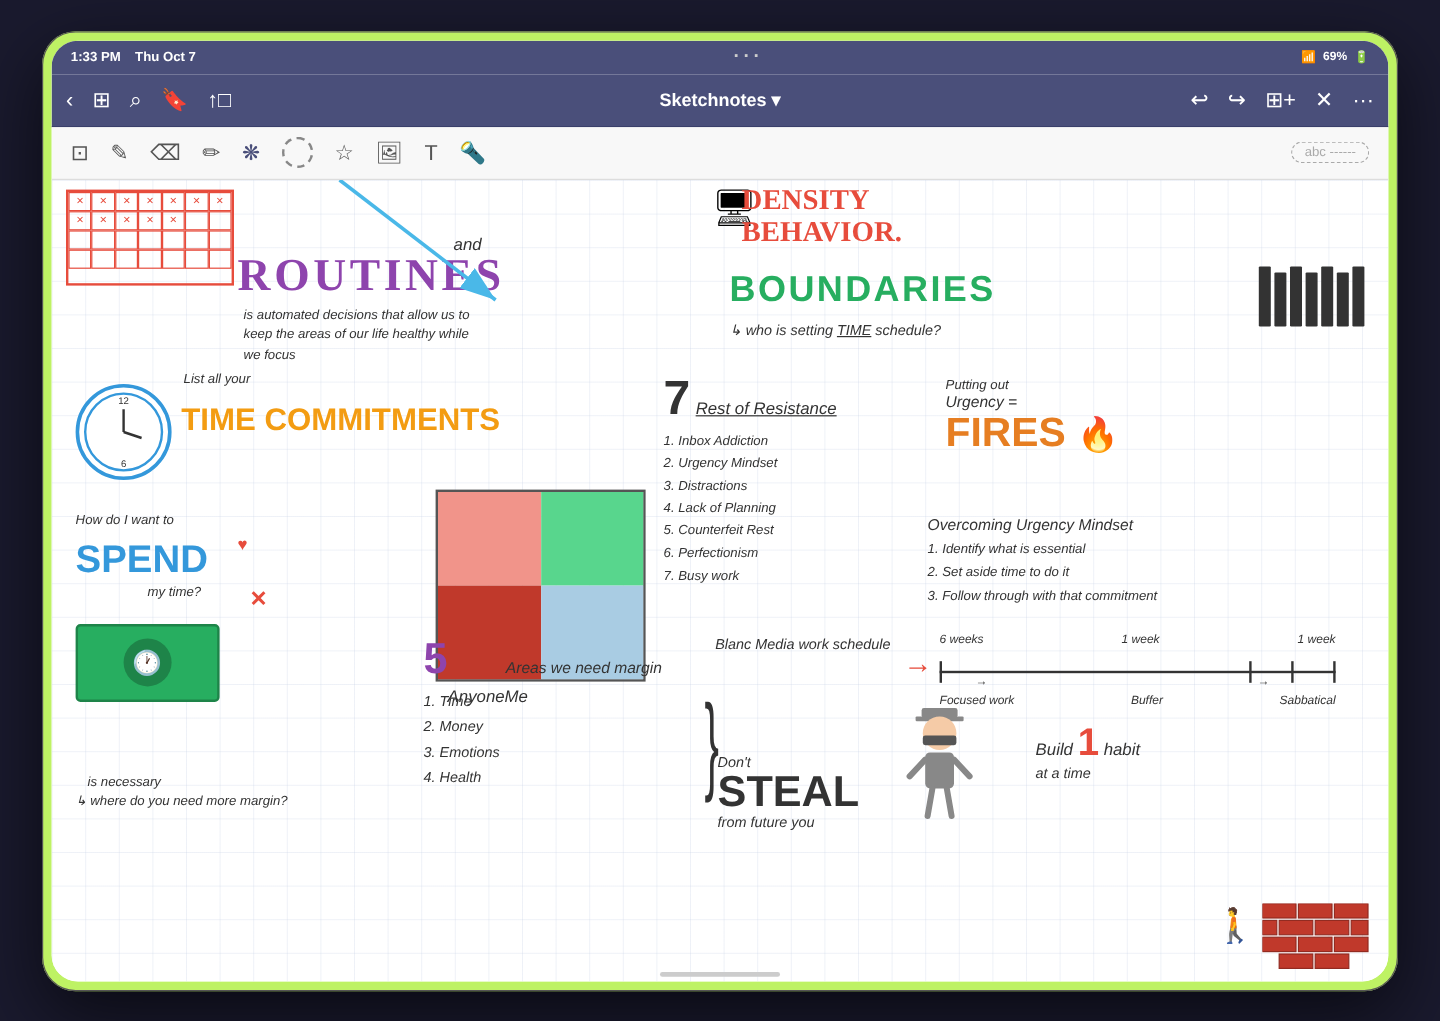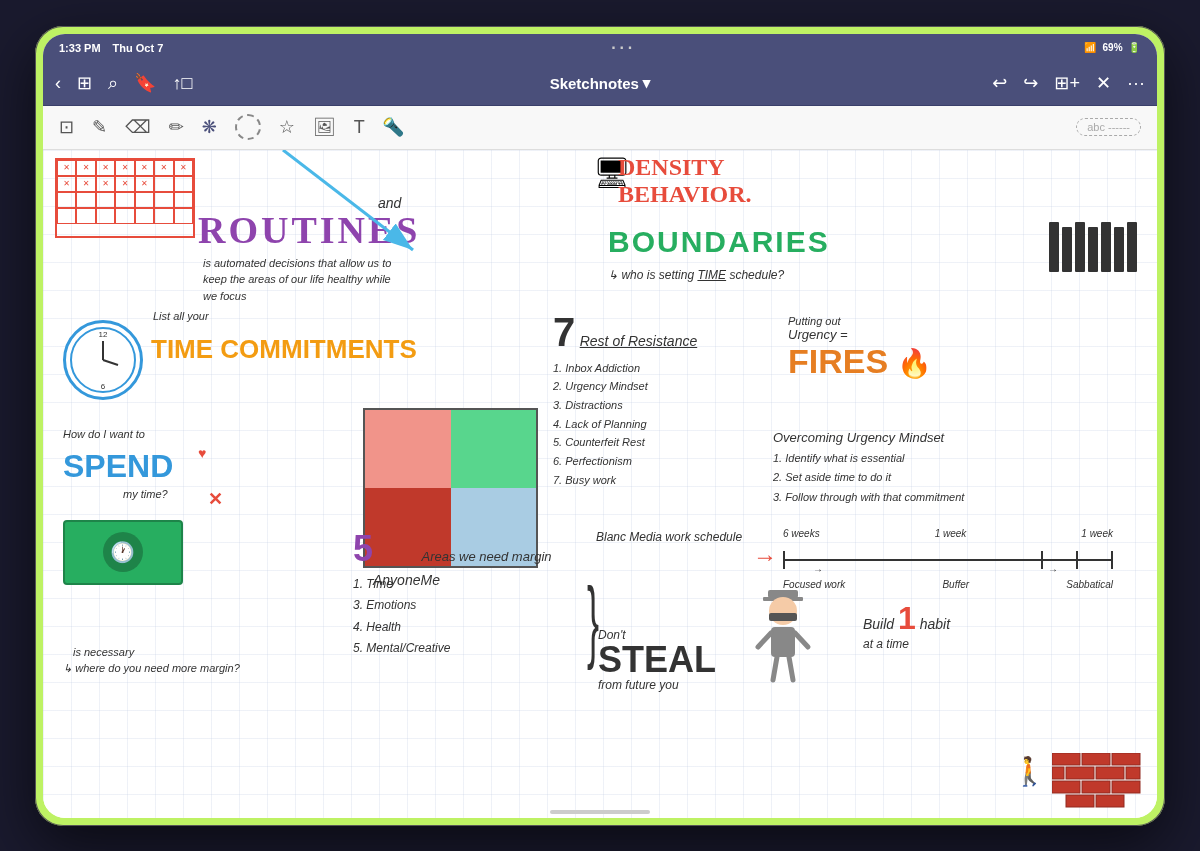--- a/index.html
+++ b/index.html
@@ -765,23 +765,23 @@
       <div class="anyone-me">
         <span>Anyone</span>
         <span>Me</span>
       </div>
 
       <div class="five-areas">
         <span class="five-num">5</span>
         <span class="areas2-label"> Areas we need margin</span>
         <ul class="areas2-list">
           <li data-num="1">Time</li>
+          <li data-num="2">Money</li>
           <li data-num="3">Emotions</li>
           <li data-num="4">Health</li>
-          <li data-num="5">Mental/Creative</li>
         </ul>
       </div>
 
       <div class="money-bill">
         <div class="money-circle">🕐</div>
       </div>
 
       <div class="margin-sub">is necessary</div>
       <div class="margin-q">↳ where do you need more margin?</div>
 

